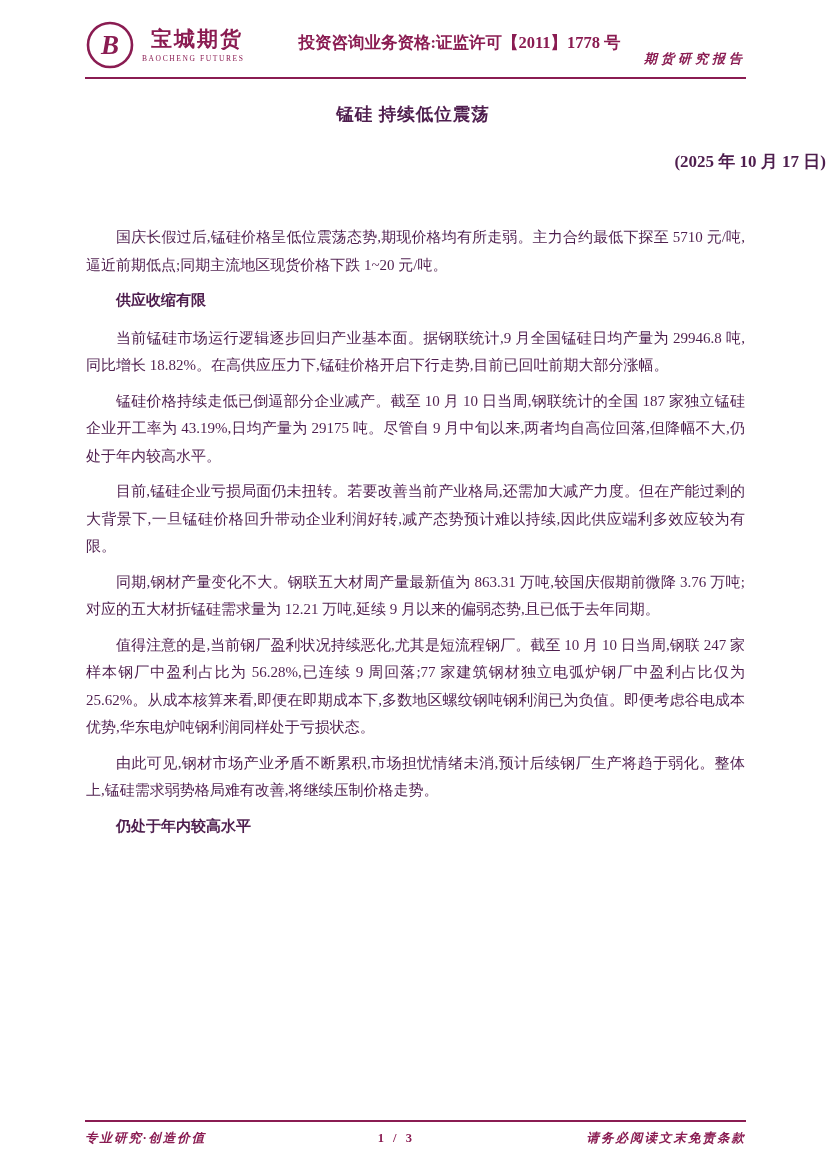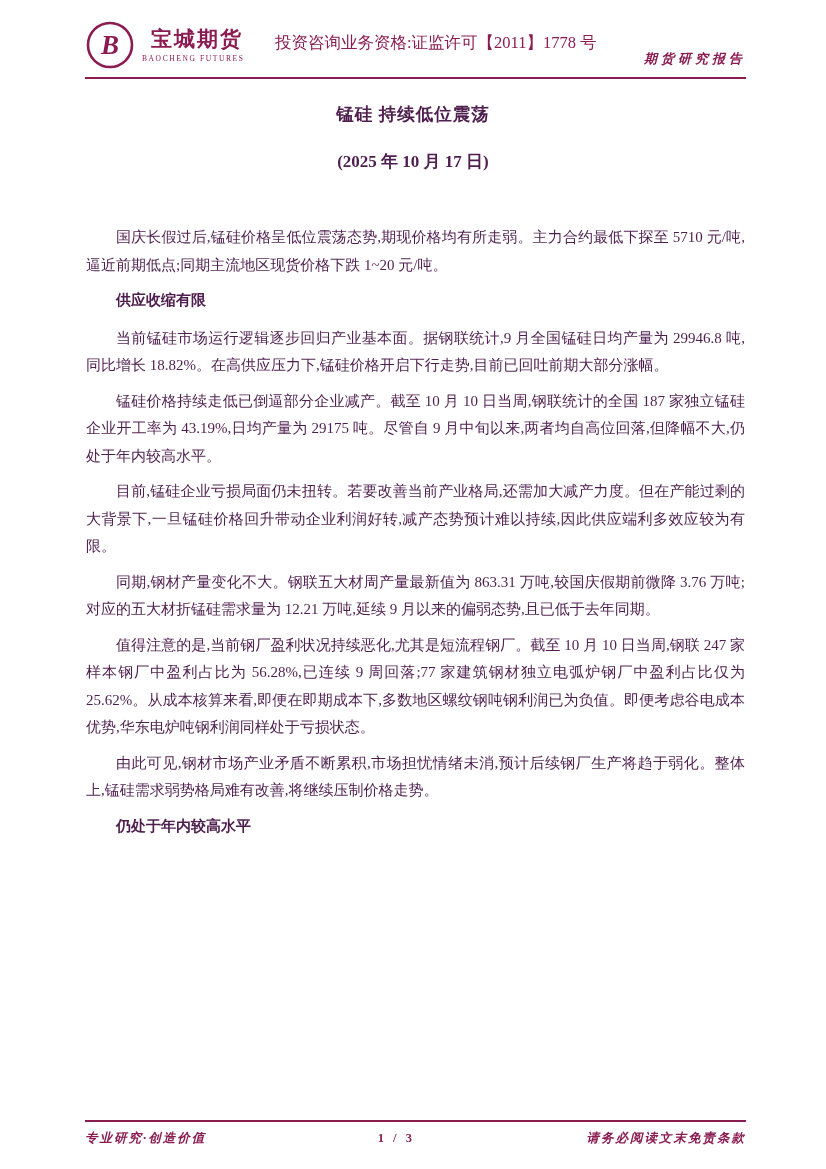--- a/index.html
+++ b/index.html
@@ -20,40 +20,40 @@
   
   .header{
     position:absolute;top:20px;left:85px;right:80px;
     display:flex;align-items:flex-start;
   }
   .logo{display:flex;align-items:center;gap:7px;width:190px;flex-shrink:0;}
   .logo-mark{flex-shrink:0;}
   .brand-cn{font-size:21px;font-weight:bold;color:var(--brand);letter-spacing:2px;line-height:1.15;margin-left:9px;}
   .brand-en{font-size:7.5px;color:var(--brand);letter-spacing:1.6px;margin-top:2px;}
   .qualification{
-    flex:1;text-align:left;font-weight:normal;font-size:16.5px;
+    flex:1;text-align:center;font-weight:bold;font-size:16.5px;
     color:var(--brand);margin-top:12px;white-space:nowrap;
   }
   .report-type{
     font-weight:bold;font-size:13px;letter-spacing:4px;
     color:var(--brand);margin-top:30px;white-space:nowrap;font-style:italic;text-align:center;
   }
   .header-rule{
     position:absolute;top:77px;left:85px;right:80px;height:2px;
     background:var(--brand);
   }
   
   .title{
     position:absolute;top:102px;left:0;right:0;
     text-align:center;font-size:17.5px;font-weight:bold;color:var(--text);
     letter-spacing:1px;
   }
   .date{
     position:absolute;top:150px;left:0;right:0;
-    text-align:center;font-size:17px;font-weight:bold;color:var(--text);
+    text-align:right;font-size:17px;font-weight:bold;color:var(--text);
   }
   
   .body{
     position:absolute;top:224px;left:86px;right:81px;
     font-size:15px;line-height:27.5px;
     text-align:justify;
   }
   .body p.para{
     text-indent:2em;
     margin:0 0 8px 0;

